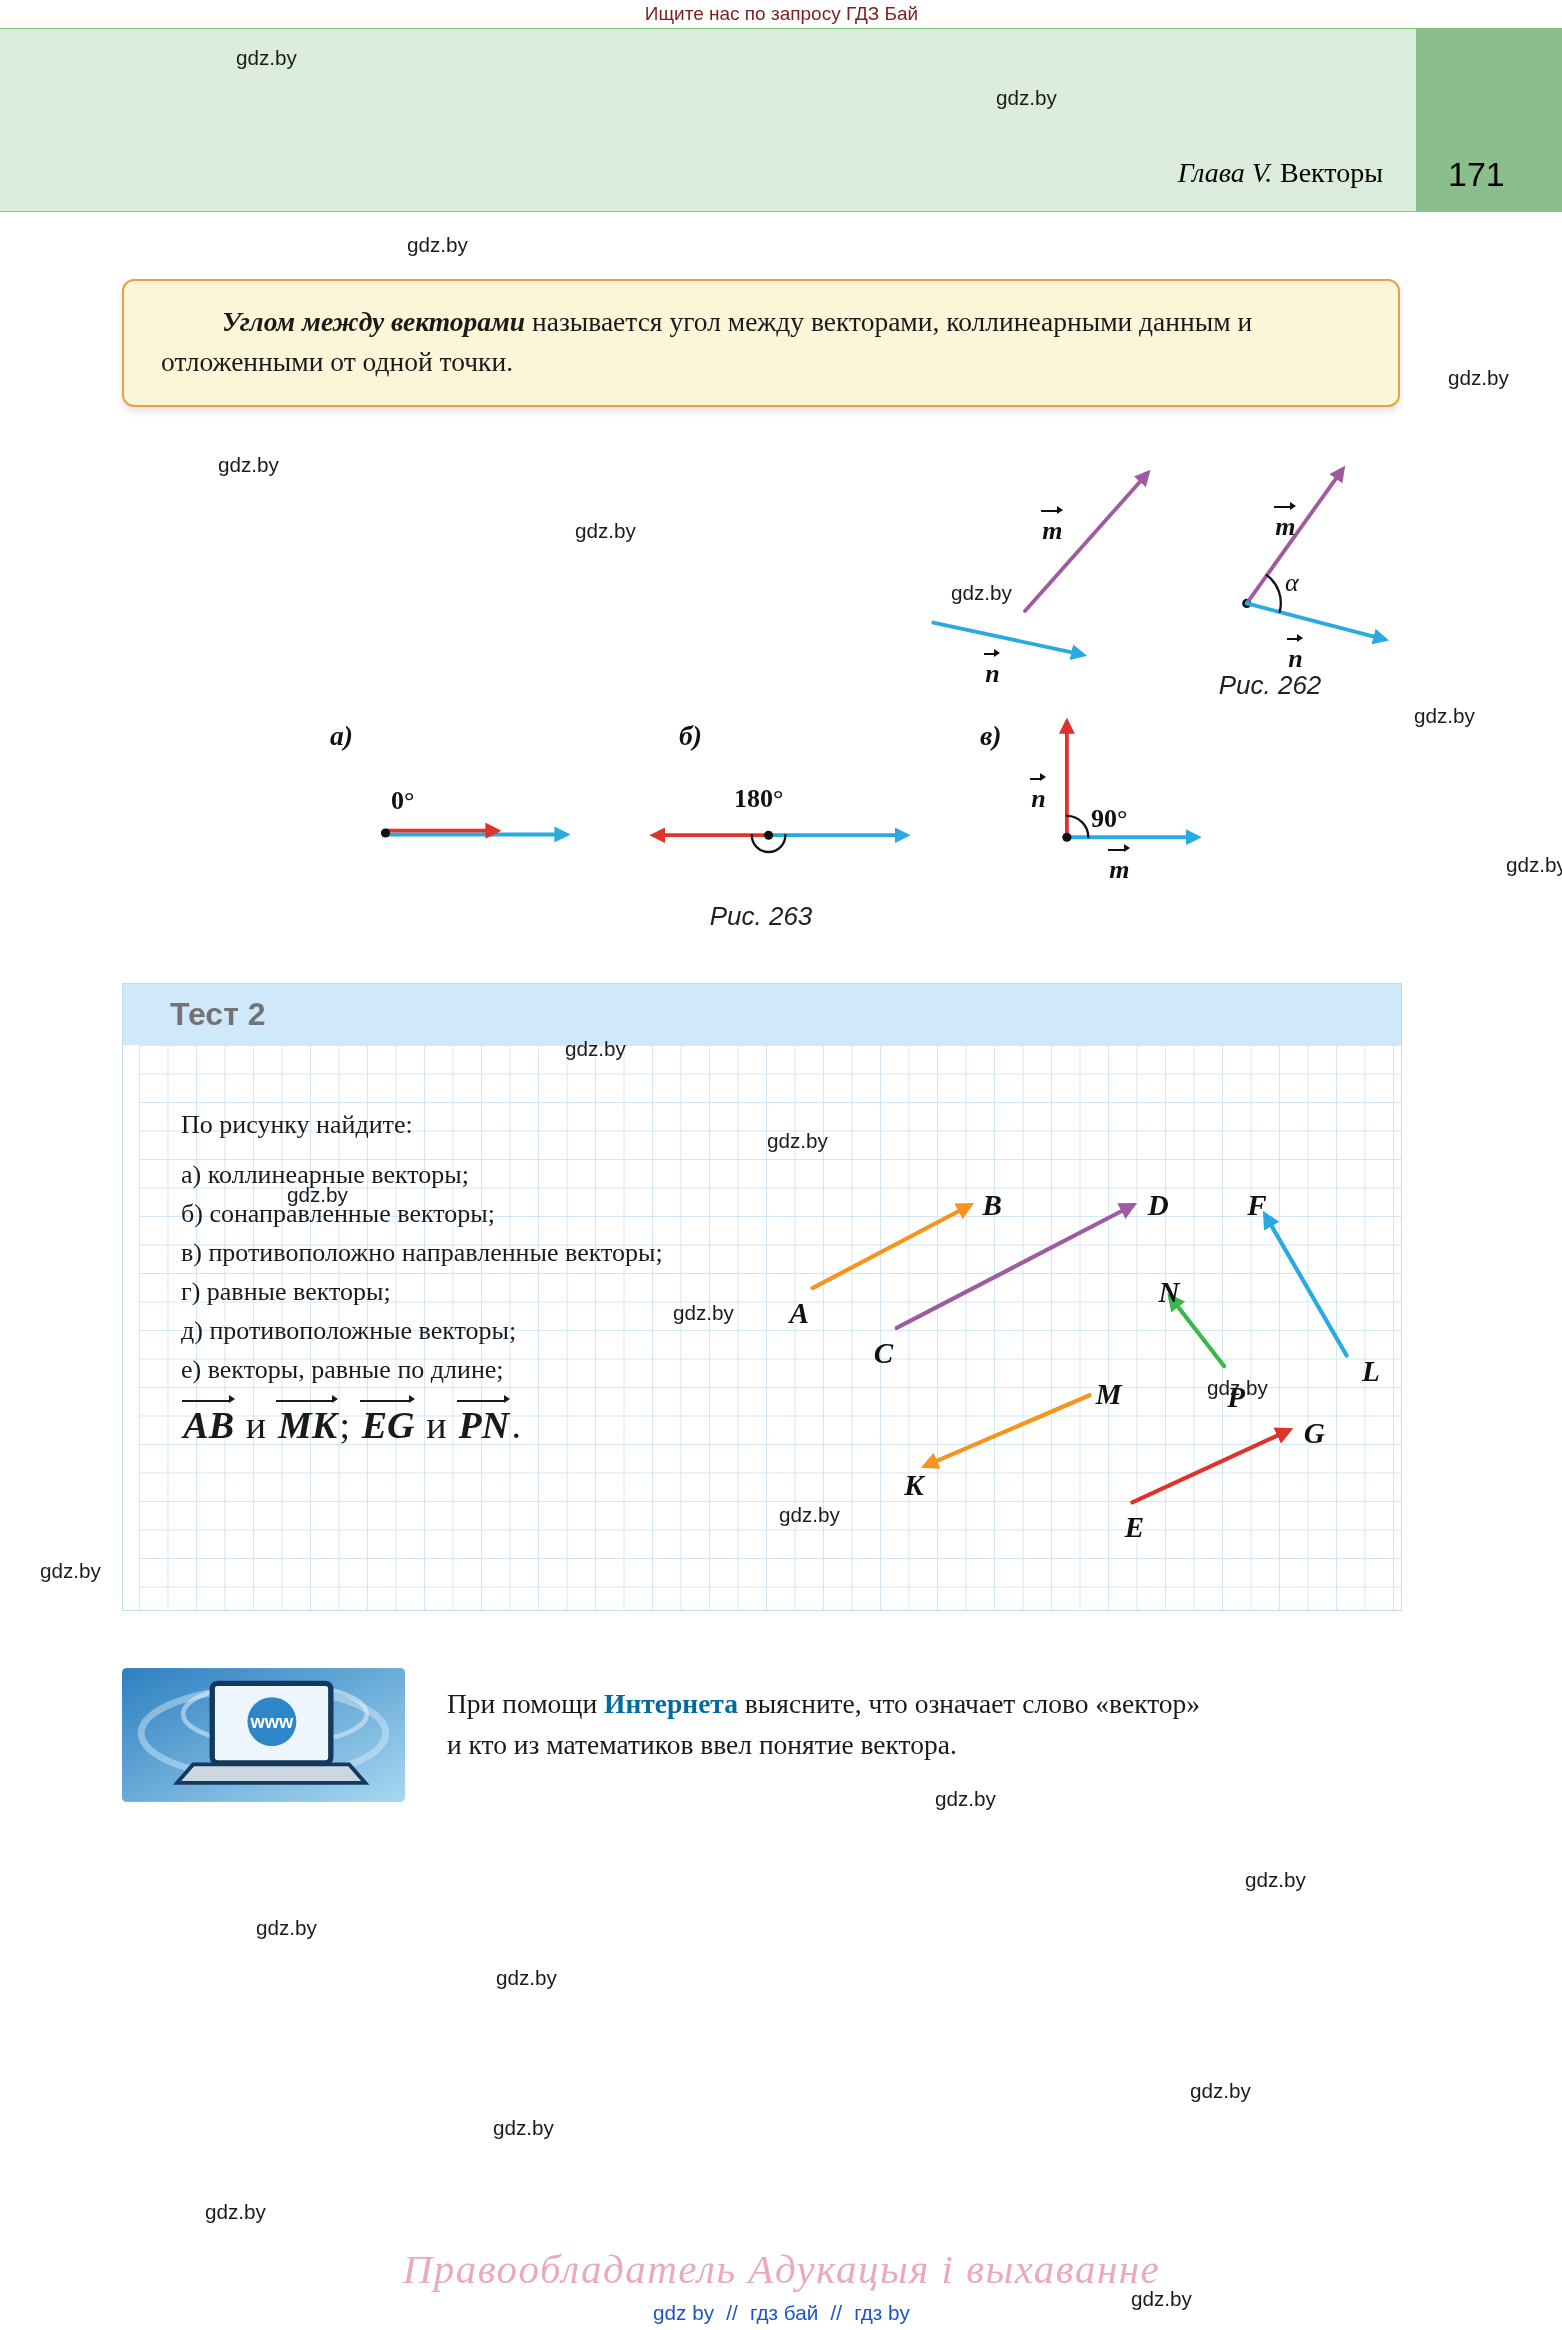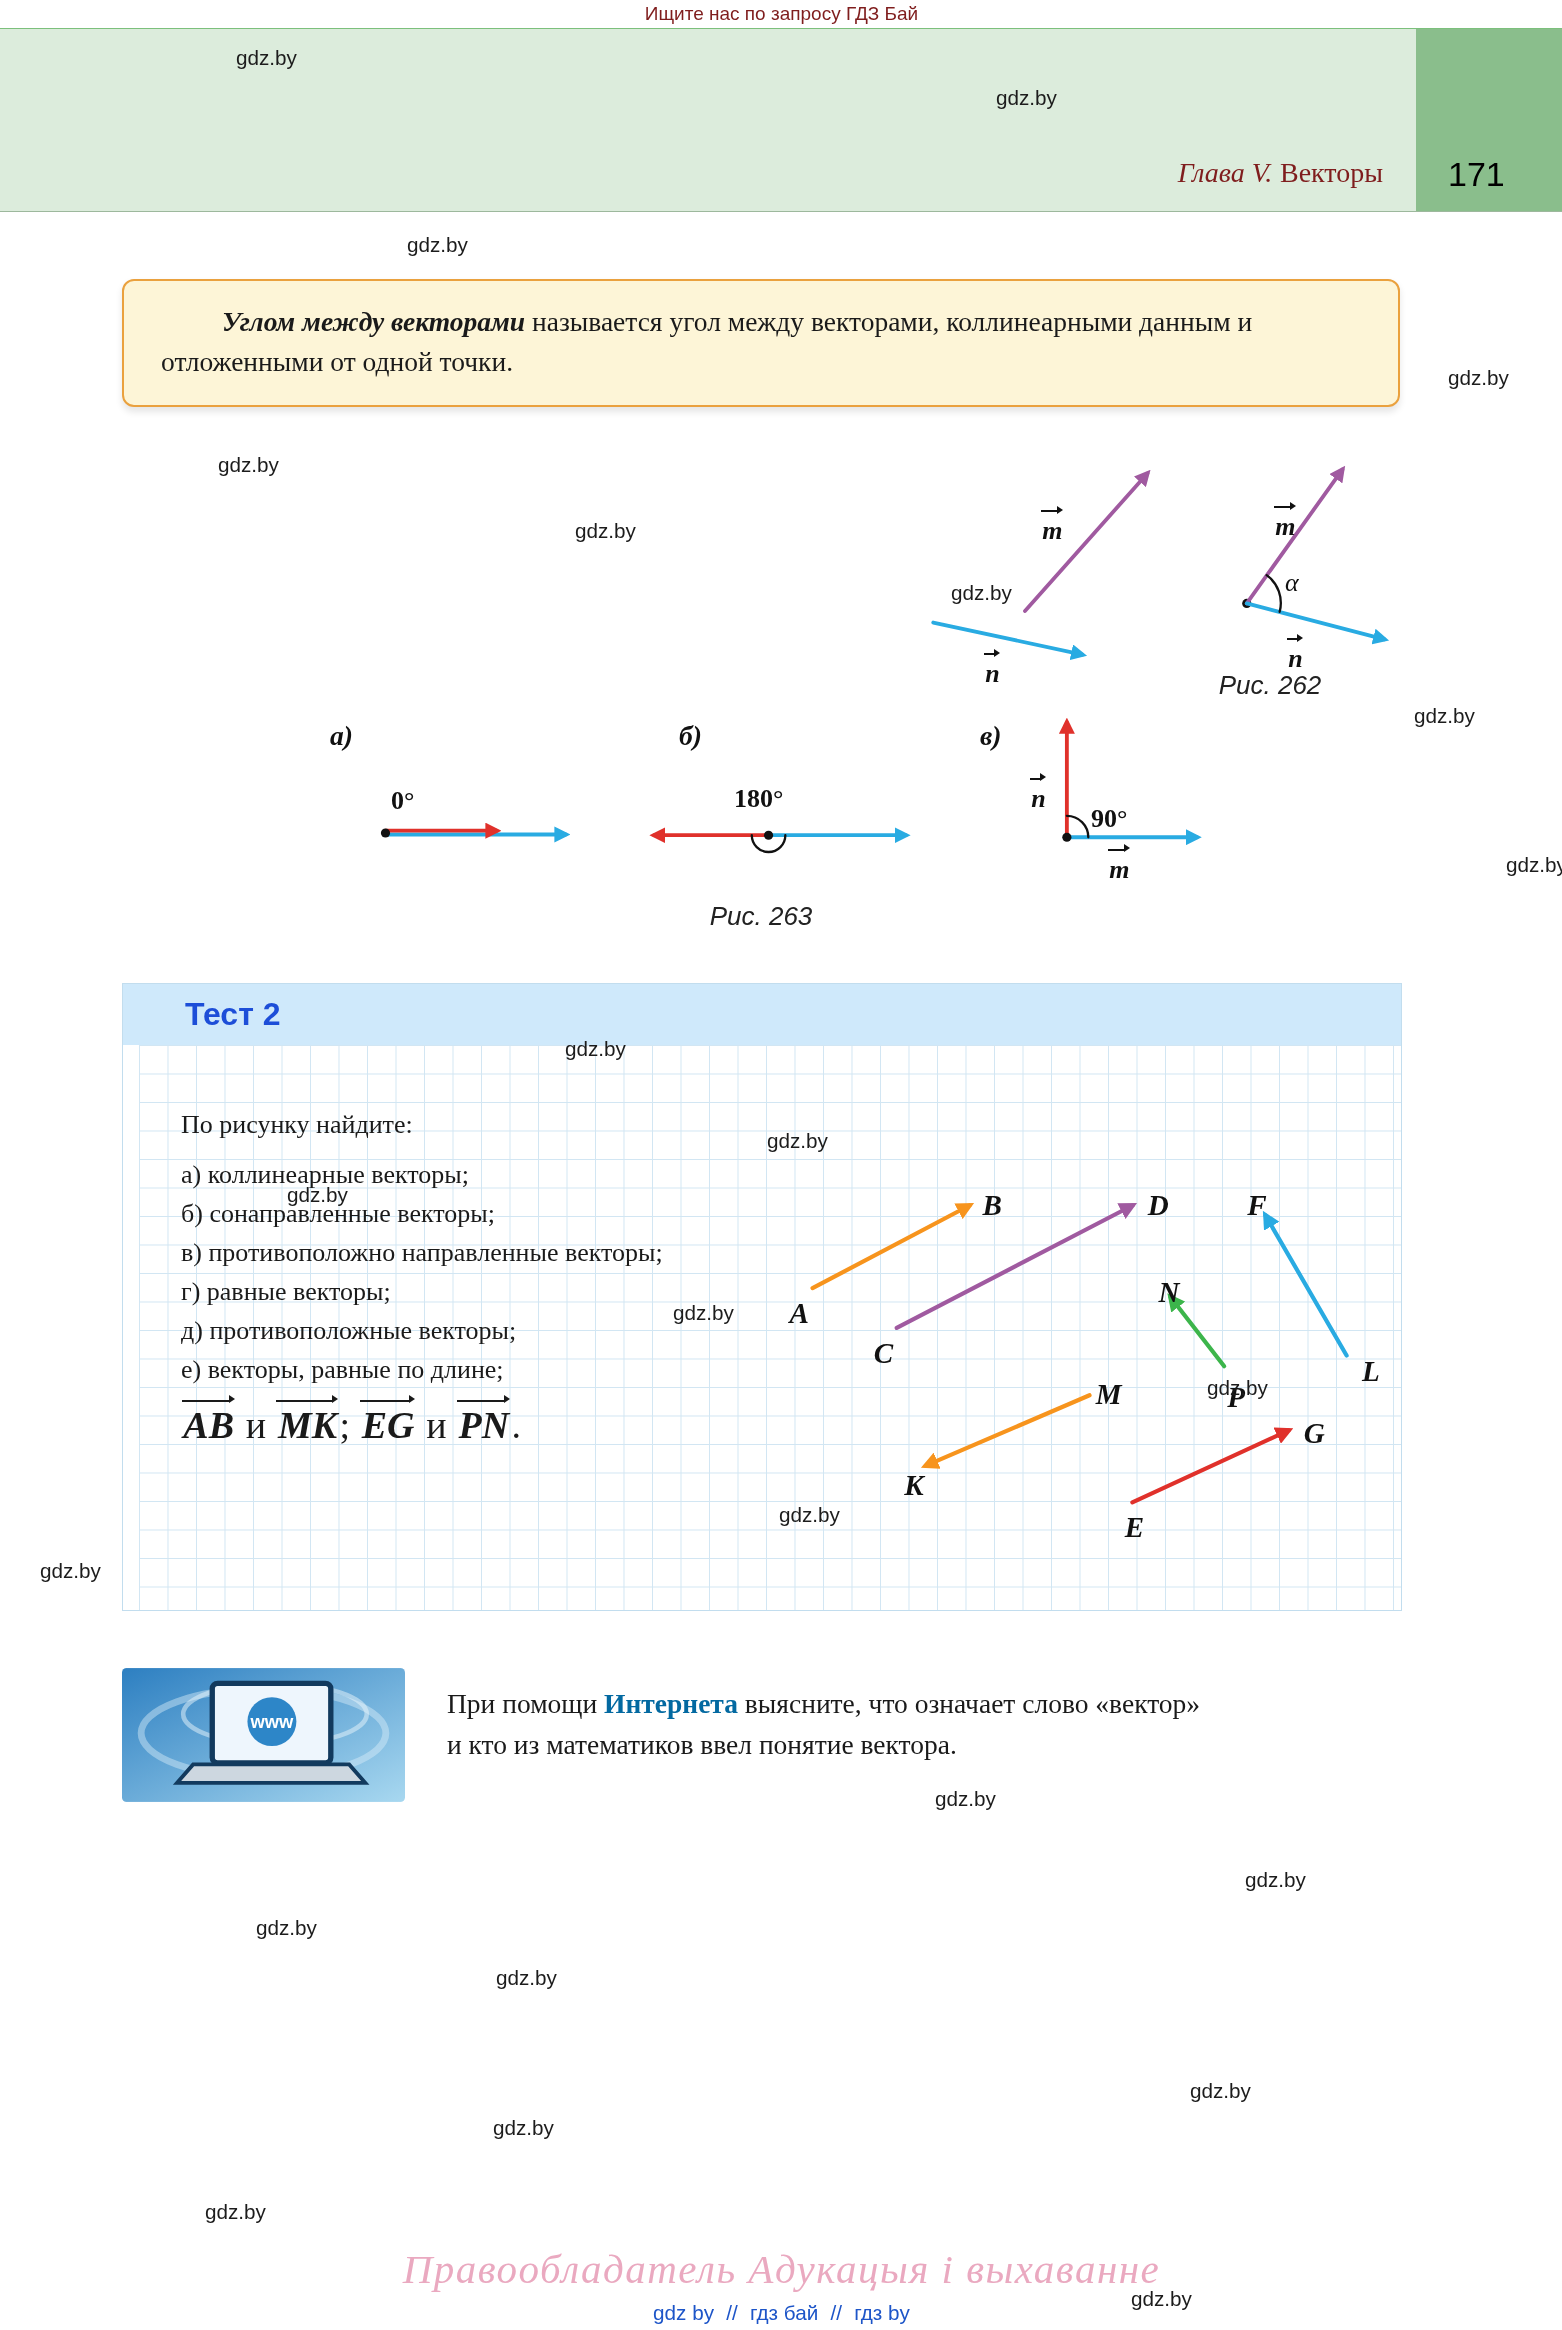--- a/index.html
+++ b/index.html
@@ -3,21 +3,21 @@
 <meta charset="utf-8">
 <style>
   html,body{margin:0;padding:0;background:#fff;}
   .page{position:relative;width:1563px;height:2330px;background:#fff;overflow:hidden;
         font-family:"Liberation Serif",serif;color:#1a1a1a;}
   
   .topnote{position:absolute;left:0;top:3.1px;width:100%;text-align:center;
            font-family:"Liberation Sans",sans-serif;font-size:19px;color:#7f1d1d;}
   .band{position:absolute;left:0;top:27.5px;width:1563px;height:182px;background:#dcecdc;
         border-top:0.8px solid #7cc07c;border-bottom:1.5px solid #9db89d;}
-  .chapter{position:absolute;right:180px;bottom:21.4px;font-size:28px;color:#7f1d1d;}
+  .chapter{position:absolute;right:180px;bottom:21.4px;font-size:28px;color:#000000;}
   .chapter .it{font-style:italic;margin-right:7.7px;}
   .pagebox{position:absolute;right:0;top:0;width:147px;height:182px;background:#8abe8c;}
   .pagebox span{position:absolute;left:32px;bottom:17px;font-family:"Liberation Sans",sans-serif;
                 font-size:34px;color:#000000;}
   
   .content{position:absolute;left:122px;top:210px;width:1278px;}
   .defbox{margin-top:69px;background:#fdf5d7;border:2.3px solid #eaa13e;border-radius:12px;
           padding:21.4px 42px 23px 37px;font-size:27.5px;line-height:40px;text-indent:61px;
           box-shadow:0 4.6px 7.7px rgba(0,0,0,.10);}
   .bi{font-style:italic;font-weight:bold;}
@@ -41,22 +41,22 @@
   .fig262 .caption{left:230px;width:260px;top:231px;}
   .fig263{position:relative;clear:both;width:1278px;height:230px;margin-top:17px;}
   .ftag{position:absolute;font-size:27.5px;font-weight:bold;font-style:italic;color:#111;}
   .fang{position:absolute;font-size:26px;font-weight:bold;color:#111;}
   .fig263 .caption{left:0;right:0;top:190px;}
   .st{fill:none;stroke-linecap:round;}
   .c-purple{stroke:#a05aa0;} .c-blue{stroke:#29abe2;} .c-red{stroke:#e0312b;}
   .c-green{stroke:#3cb54b;} .c-orange{stroke:#f7941d;} .c-black{stroke:#111;}
   
   .test2{margin-top:40px;width:1278px;border:0.8px solid #c2ddee;}
-  .t2head{height:61px;background:#cfe9fb;display:flex;align-items:center;padding-left:62px;
-          font-family:"Liberation Sans",sans-serif;font-weight:bold;font-size:32px;color:#1d4ed8;}
+  .t2head{height:61px;background:#cfe9fb;display:flex;align-items:center;padding-left:47px;
+          font-family:"Liberation Sans",sans-serif;font-weight:bold;font-size:32px;color:#737373;}
   .t2body{position:relative;height:565px;background:
           linear-gradient(#d2e6f3 0.8px,transparent 0.8px),
           linear-gradient(90deg,#d2e6f3 0.8px,transparent 0.8px);
           background-size:28.5px 28.5px;margin-left:16px;}
   .t2list{position:absolute;left:42px;top:60px;width:497px;font-size:26px;line-height:39px;}
   .t2intro{margin-bottom:10.7px;}
   .t2vline{margin-top:17px;font-size:38px;}
   .ptxt{font-family:"Liberation Serif",serif;font-style:italic;font-weight:bold;
         font-size:38px;fill:#111;}
   .t2svg{position:absolute;left:620px;top:113px;}

